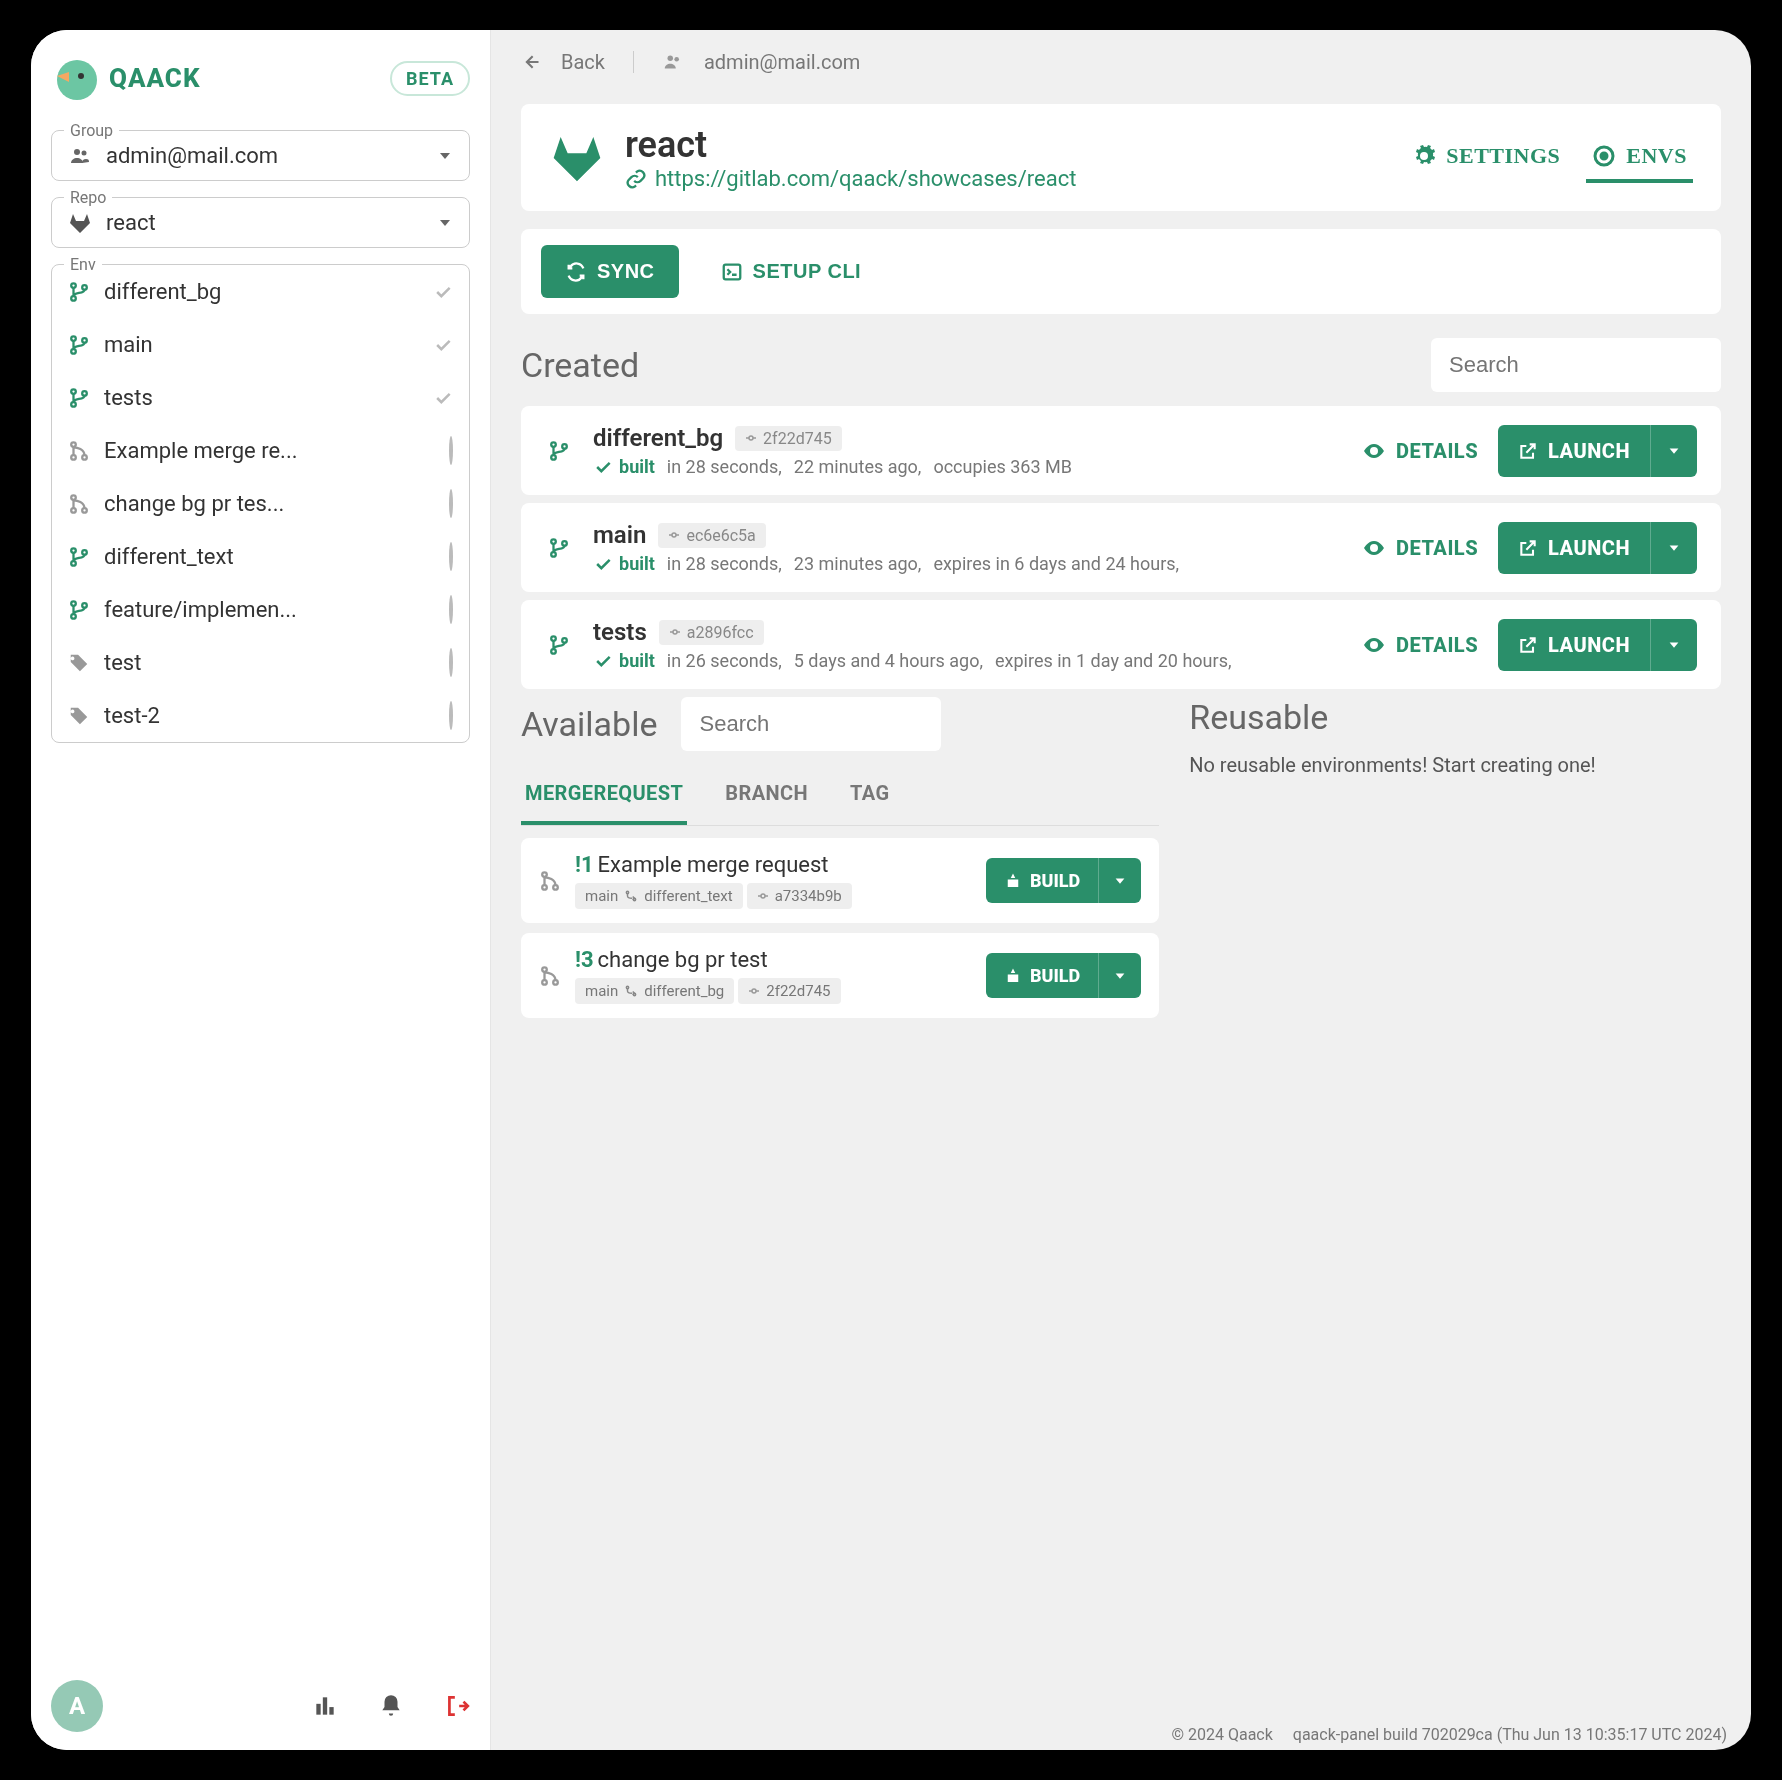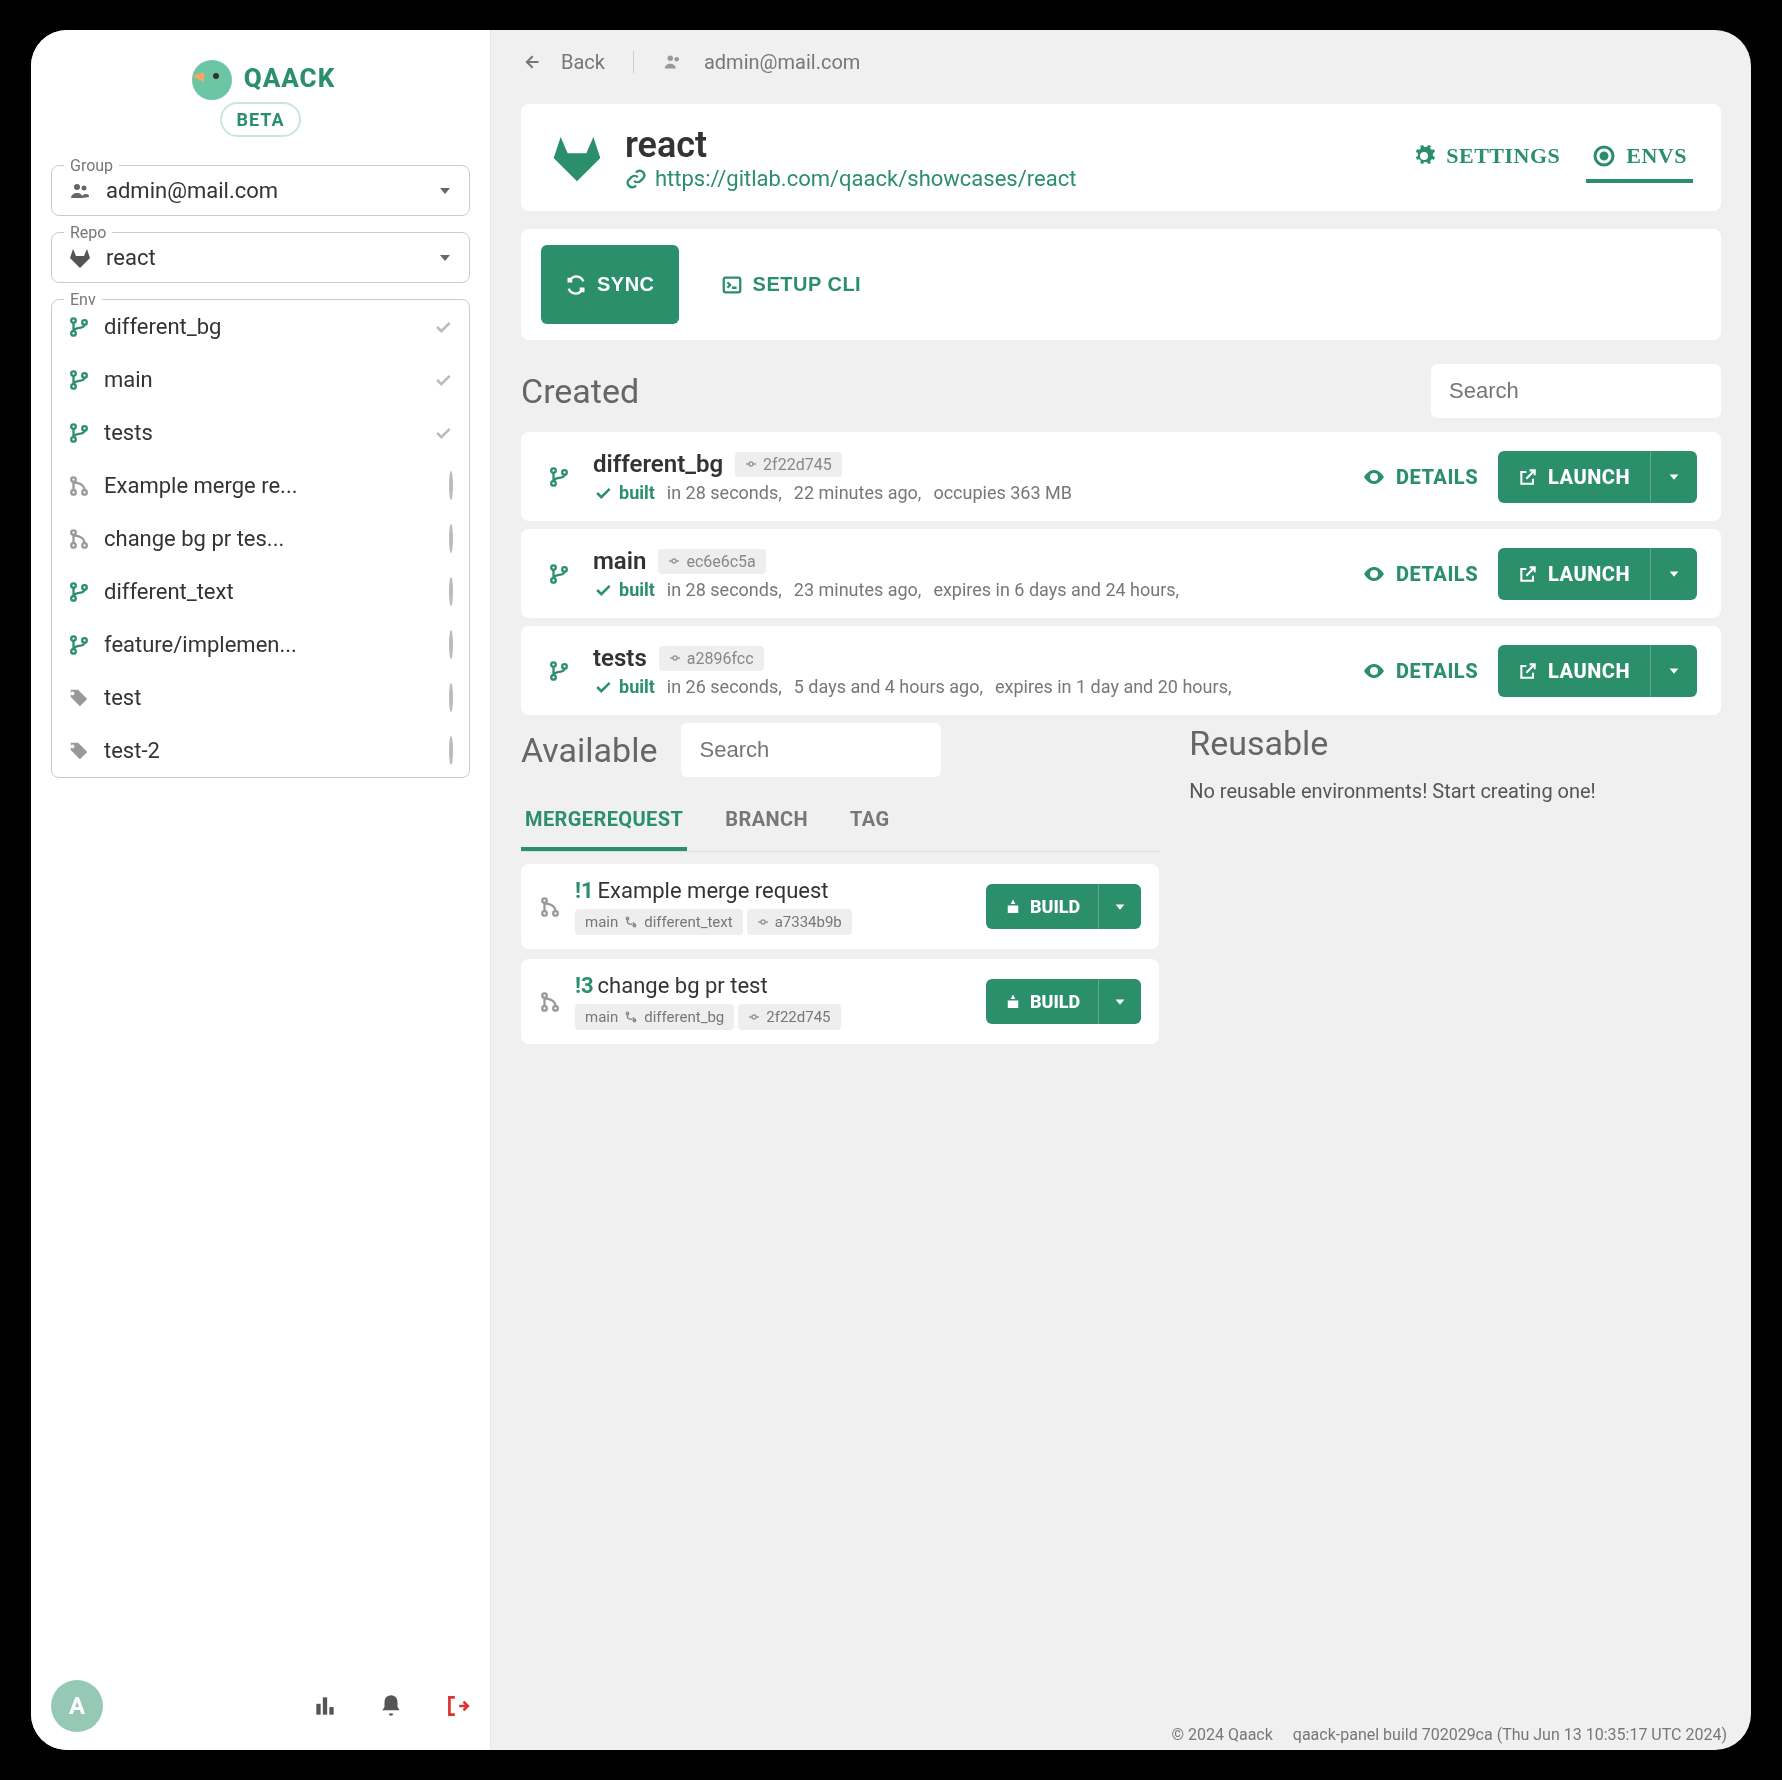--- a/index.html
+++ b/index.html
@@ -23,21 +23,21 @@
 }
 .sidebar {
   width: 460px;
   background: #fff;
   border-right: 1px solid #e5e5e5;
   display: flex;
   flex-direction: column;
   padding: 24px 20px;
   position: relative;
 }
-.logo-row { display: flex; align-items: center; justify-content: space-between; margin-bottom: 28px; flex-direction: column; }
+.logo-row { display: flex; align-items: center; justify-content: space-between; margin-bottom: 28px; }
 .logo { display: flex; align-items: center; gap: 10px; }
 .logo-mark { width: 48px; height: 48px; }
 .logo-text { color: #2a8f6a; font-weight: 800; font-size: 26px; letter-spacing: 1px; }
 .badge-beta {
   border: 2px solid #c8e7d9; color: #2a8f6a; font-weight: 700;
   font-size: 18px; padding: 5px 14px; border-radius: 20px; letter-spacing: 1px;
 }
 .field-wrap { position: relative; border: 1px solid #ccc; border-radius: 8px; margin-bottom: 16px; }
 .field-wrap legend {
   position: absolute; top: -10px; left: 12px; background: #fff;
@@ -95,21 +95,21 @@
   display: flex; align-items: center; gap: 10px; color: #2a8f6a;
   font-weight: 800; font-size: 22px; letter-spacing: .5px; padding: 10px 6px;
   cursor: pointer; border-bottom: 4px solid transparent;
 }
 .tab-link.active { border-bottom-color: #2a8f6a; }
 
 .action-panel { display: flex; align-items: center; gap: 18px; padding: 16px 20px; }
 .btn {
   display: flex; align-items: center; gap: 10px; border: none; cursor: pointer;
   font-weight: 800; font-size: 20px; letter-spacing: .5px; border-radius: 6px;
-  padding: 28px 24px;
+  padding: 15px 24px;
 }
 .btn-solid { background: #2a8f6a; color: #fff; }
 .btn-outline { background: transparent; color: #2a8f6a; }
 
 .section-head {
   display: flex; align-items: center; justify-content: space-between;
   margin: 24px 0 14px;
 }
 .section-head h2 { font-size: 34px; color: #666; font-weight: 400; }
 .search-box {

